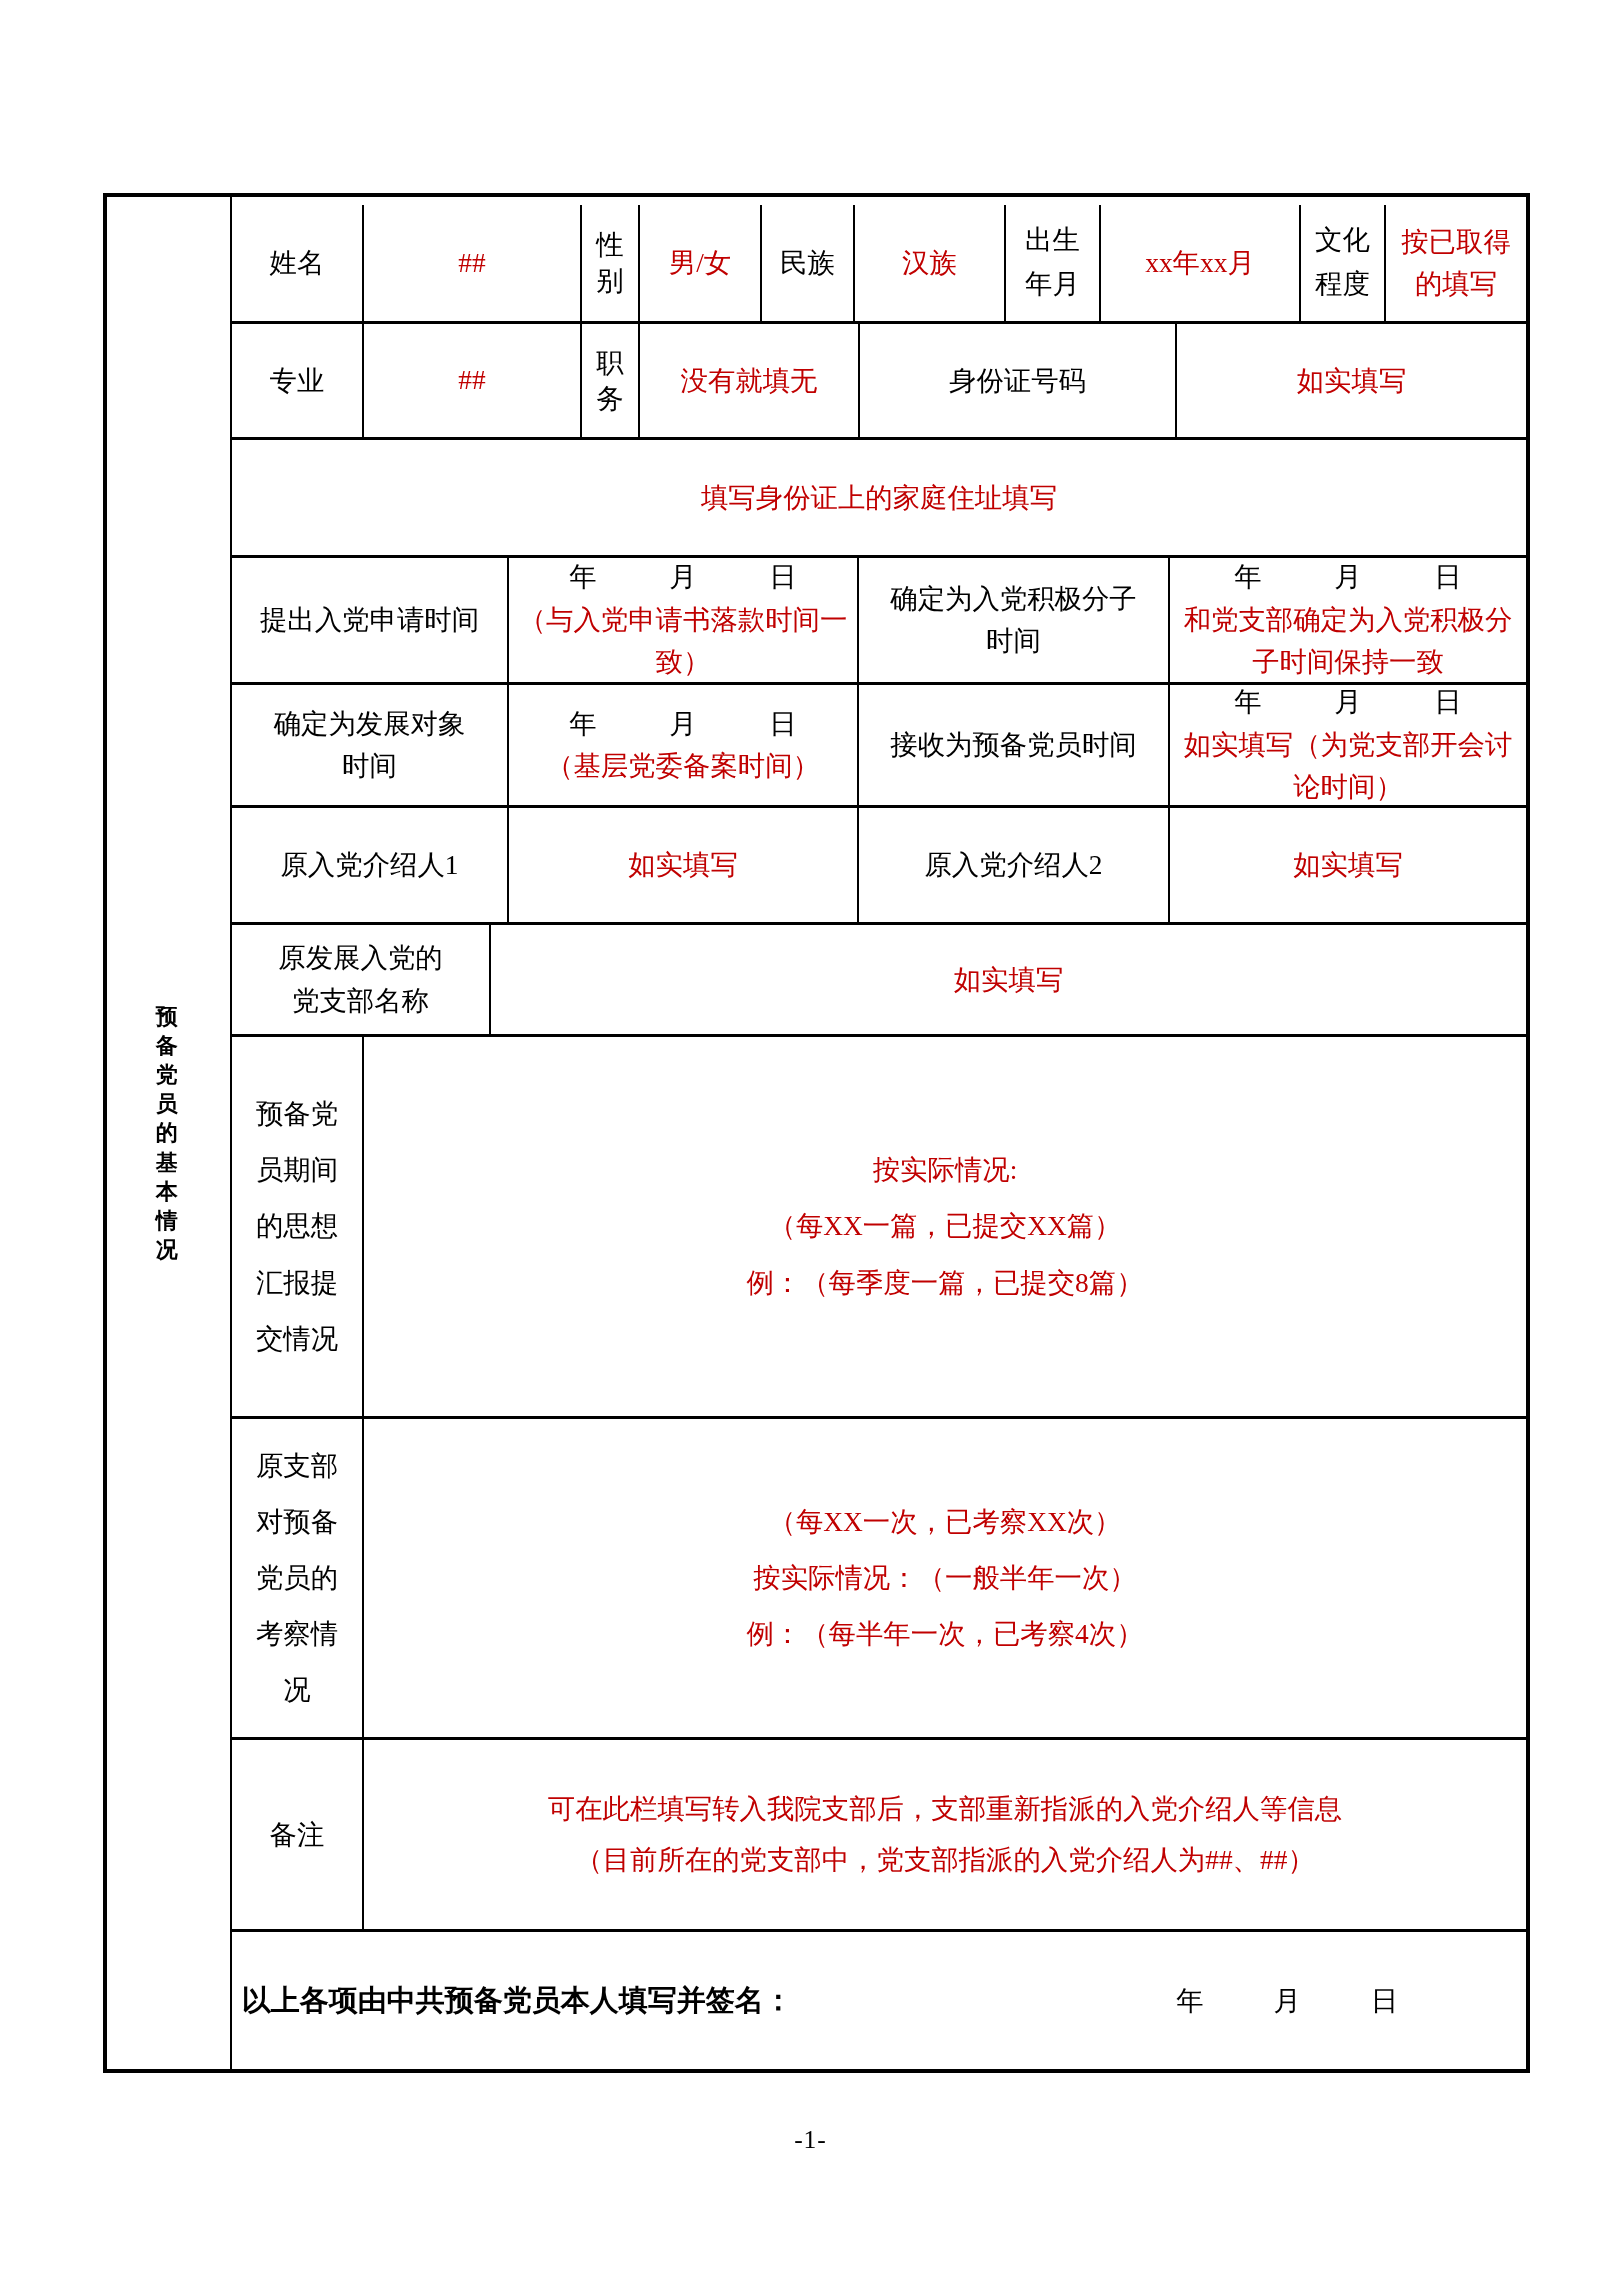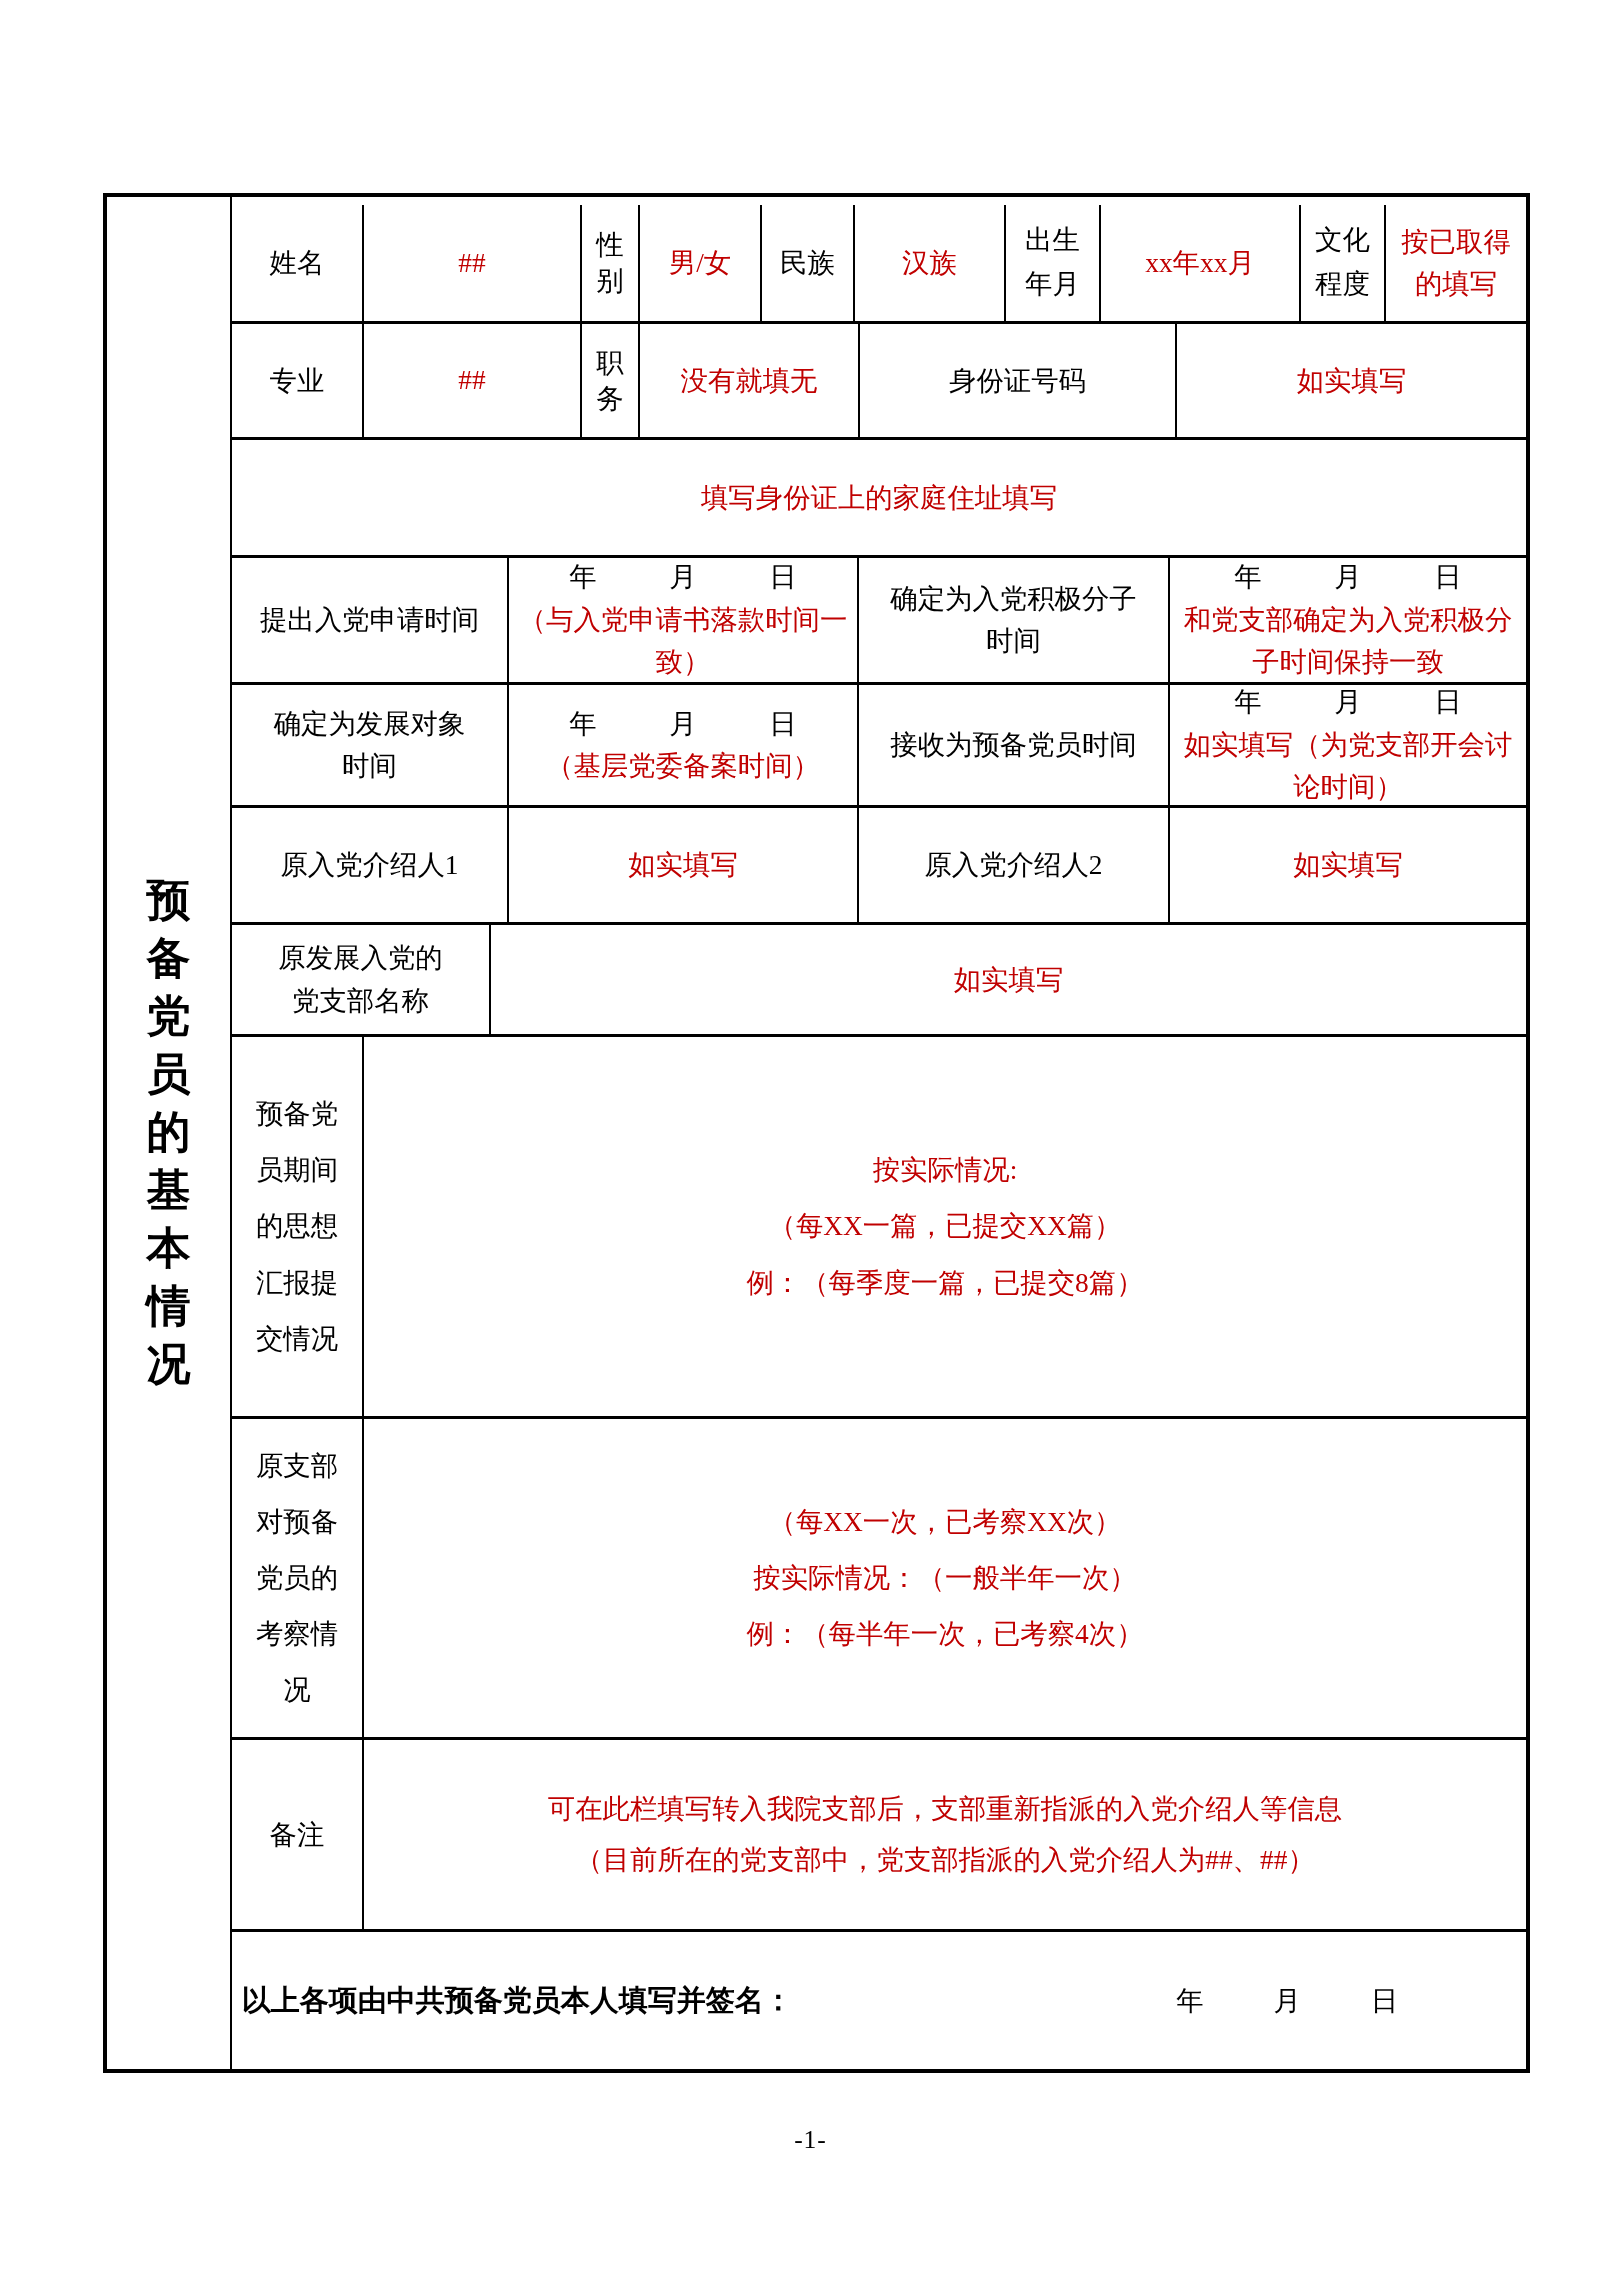--- a/index.html
+++ b/index.html
@@ -12,22 +12,22 @@
   }
   .tbl {
     position:absolute; left:103px; top:193px; width:1427px; height:1880px;
     border:4.9px solid #000; display:flex;
   }
   .side {
     width:125px; flex:none; border-right:2.9px solid #000;
     display:flex; align-items:center; justify-content:center;
   }
   .side-text {
-    width:1.15em; word-break:break-all; text-align:center;
-    font-weight:bold; font-size:44px; line-height:1.32;
+    width:1.15em; word-break:break-all; 
+    font-weight:bold; font-size:22px; line-height:1.32;
   }
   .rows { flex:1; display:flex; flex-direction:column; }
   .row { display:flex; border-top:3.9px solid #000; }
   .row:first-child { border-top:none; }
   .cell {
     border-left:2.9px solid #000; display:flex; flex-direction:column;
     align-items:center; justify-content:center; text-align:center;
     padding:3.9px 5.9px; overflow:hidden;
   }
   .cell:first-child { border-left:none; }

